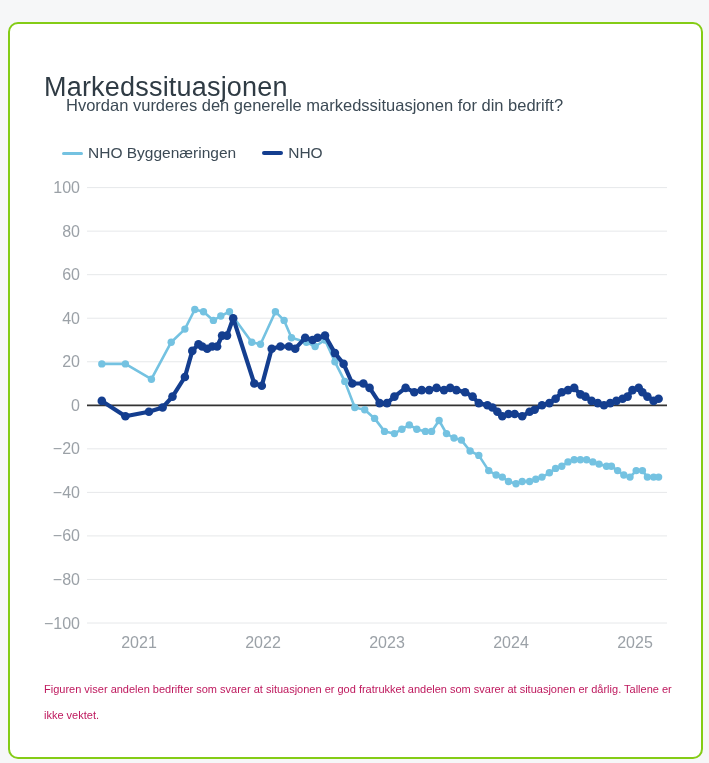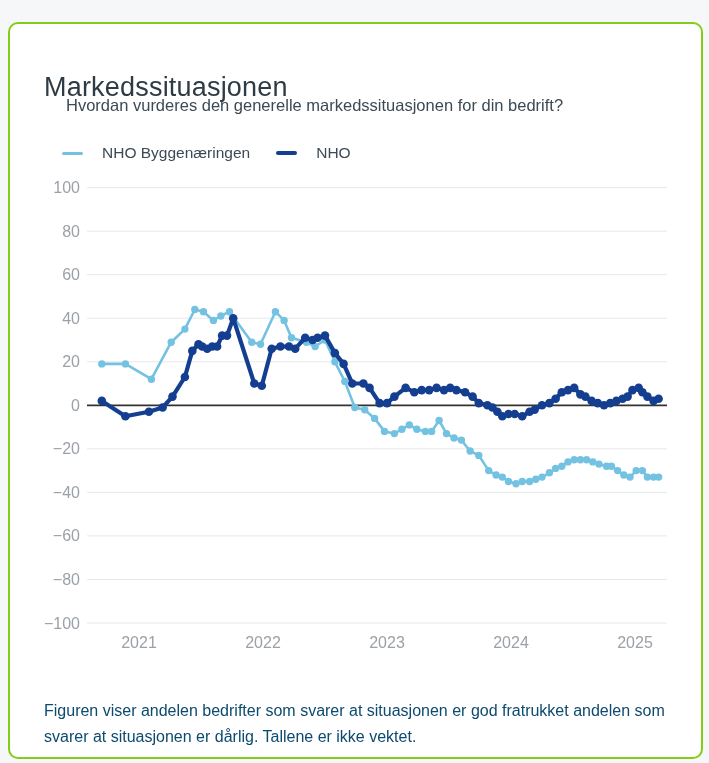--- a/index.html
+++ b/index.html
@@ -18,30 +18,30 @@
     font-size:27px;font-weight:400;color:#2f3b44;letter-spacing:.2px;
   }
   .subtitle{
     position:absolute;left:34px;top:72px;
     font-size:16.5px;font-weight:400;color:#3c4a55;margin-left:22px;
   }
   .legend{
     position:absolute;left:52px;top:120px;
     display:flex;align-items:center;gap:26px;
   }
-  .legend-item{display:flex;align-items:center;gap:19px;cursor:pointer;}
+  .legend-item{display:flex;align-items:center;gap:5px;cursor:pointer;}
   .legend-swatch{width:21px;border-radius:2px;}
   .legend-swatch.thin{height:3px;}
   .legend-swatch.thick{height:4.5px;}
   .legend-label{font-size:15.5px;color:#3c4a55;}
   .chart-svg{position:absolute;left:-8px;top:148px;}
   .axis-text{fill:#9ba1a7;font-family:"Liberation Sans",sans-serif;font-size:16px;}
   .footnote{
-    position:absolute;left:34px;top:658px;width:636px;
-    font-size:16px;line-height:26px;color:#0c4a6e;
+    position:absolute;left:34px;top:641px;width:636px;
+    font-size:11px;line-height:26px;color:#be185d;
   }
   .source-line{
     position:absolute;left:34px;top:693px;
     font-size:15.5px;color:#8a939b;
   }
   .source-line .sep{margin:0 4px;color:#8a939b;}
   .download-link{color:#61b7da;text-decoration:none;cursor:pointer;}
 </style>
 </head>
 <body>

